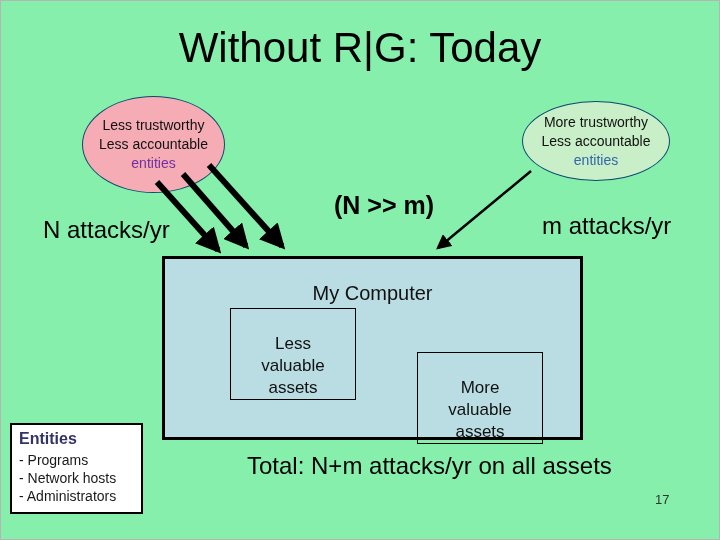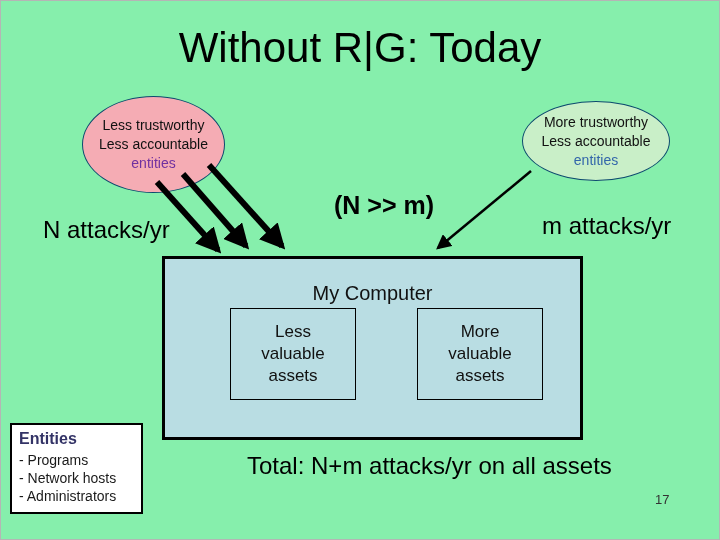--- a/index.html
+++ b/index.html
@@ -27,25 +27,25 @@
     position:absolute; left:162px; top:256px; width:421px; height:184px;
     border:3px solid #000; box-sizing:border-box;
   }
   .computer-title {
     position:absolute; top:23px; left:0; width:100%; text-align:center;
     font-size:20px; color:#111;
   }
   .asset-box {
     position:absolute; top:49px; width:126px; height:92px;
     border:1px solid #000; box-sizing:border-box;
-    display:flex; flex-direction:column; justify-content:center;
+    display:flex; flex-direction:column; justify-content:flex-end;
     text-align:center; font-size:17px; line-height:22px; color:#111;
   }
   .asset-box.left  { left:65px; }
-  .asset-box.right { left:252px; }
+  .asset-box.right { left:252px;margin-top:44px; }
   .entities-box {
     position:absolute; left:10px; top:423px; width:133px; height:91px;
     background:#fff; border:2px solid #000; box-sizing:border-box;
     padding:5px 4px 0 7px;
   }
   .entities-heading { font-size:16px; font-weight:bold; margin-bottom:3px; }
   .entities-item    { font-size:14px; line-height:18px; color:#1a1a1a; white-space:nowrap; }
   .total-label  { position:absolute; left:247px; top:452px; font-size:24px; color:#000; white-space:nowrap; }
   .page-number  { position:absolute; left:655px; top:492px; font-size:13px; color:#333; }
   .arrows-svg   { position:absolute; left:0; top:0; width:720px; height:540px; pointer-events:none; }

